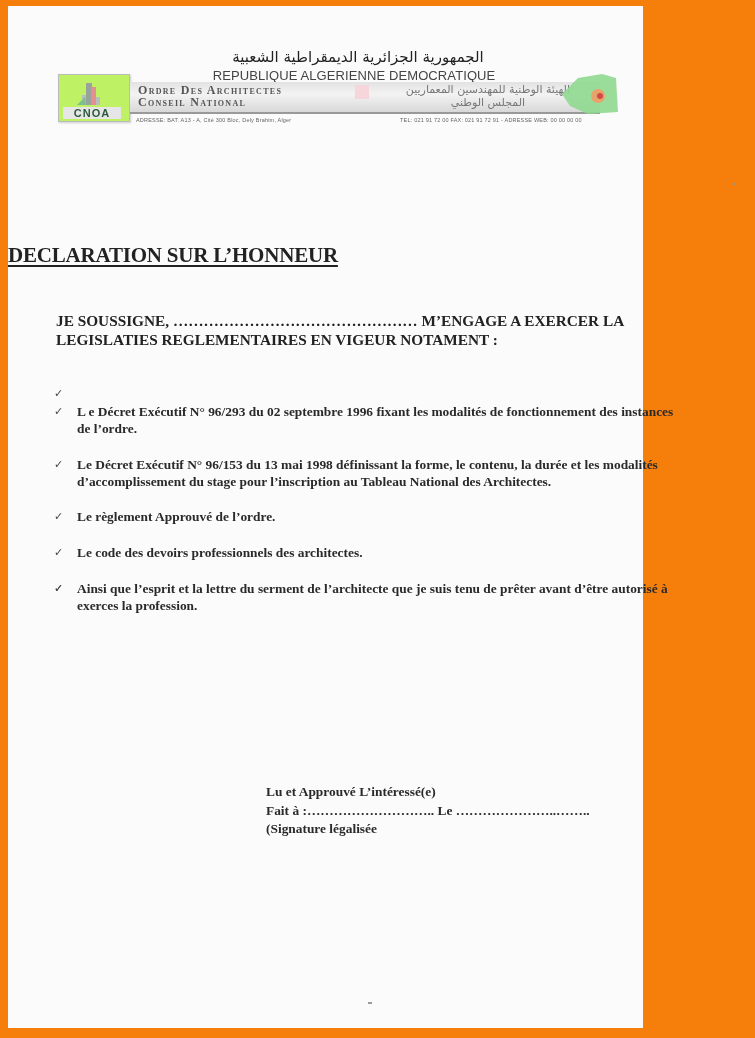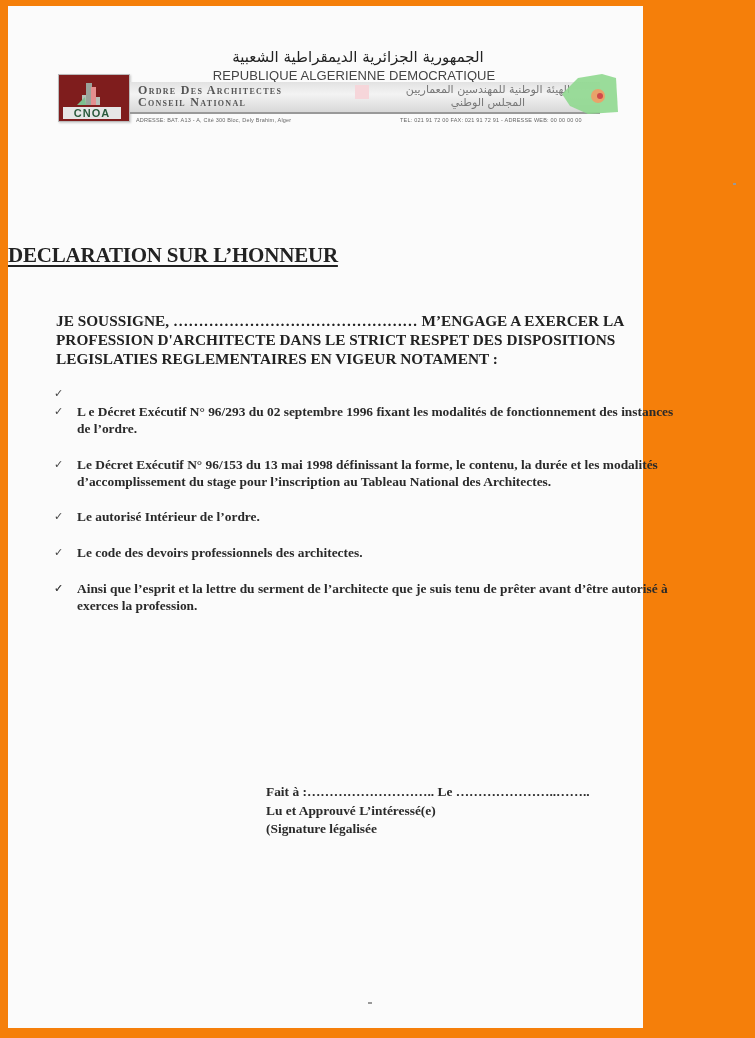--- a/index.html
+++ b/index.html
@@ -19,21 +19,21 @@
   }
   .hdr-fr-top {
     position: absolute; left: 196px; top: 62px; width: 300px; text-align: center;
     font-family: "Liberation Sans", sans-serif; font-size: 13px; color: #444; letter-spacing: 0.1px;
   }
   .banner {
     position: absolute; left: 50px; top: 68px; width: 570px; height: 44px;
   }
   .logo-box {
     position: absolute; left: 0; top: 0; width: 70px; height: 46px;
-    border: 1px solid #bbb; background: #7f1d1d; box-shadow: 1px 1px 2px #ccc;
+    border: 1px solid #bbb; background: #bef264; box-shadow: 1px 1px 2px #ccc;
   }
   .logo-bldg { position: absolute; left: 18px; top: 6px; width: 26px; height: 26px; }
   .logo-text {
     position: absolute; left: 4px; bottom: 2px; width: 58px; height: 12px;
     font-family: "Liberation Sans", sans-serif; font-size: 11px; font-weight: bold; color: #2b5a3c;
     letter-spacing: 1px; text-align: center; line-height: 12px; background: #e6e6e6;
   }
   .band {
     position: absolute; left: 72px; top: 8px; width: 470px; height: 30px;
     background: linear-gradient(#e2e2e2, #f3f3f3 40%, #d8d8d8);
@@ -119,54 +119,53 @@
     </svg>
   </div>
 
   <div class="addr-fr">ADRESSE: BAT. A13 - A, Cité 300 Bloc, Dely Brahim, Alger</div>
   <div class="addr-contacts">TEL: 021 91 72 00  FAX: 021 91 72 91  -  ADRESSE WEB: 00 00 00 00</div>
 
   <div class="title">DECLARATION SUR L’HONNEUR</div>
 
   <div class="intro">
     <span class="line">JE SOUSSIGNE, ………………………………………… M’ENGAGE A EXERCER LA</span>
-    <span class="line">PROFESSION D'ARCHITECTE DANS LE STRICT RESPET DES DISPOSITIONS</span>
     <span class="line">LEGISLATIES REGLEMENTAIRES EN VIGEUR NOTAMENT :</span>
   </div>
 
   <ul class="list">
     <li class="item" style="margin-bottom:18px">
       <span class="check">✓</span>
     </li>
     <li class="item" style="margin-bottom:19px">
       <span class="check">✓</span>
       <span>L e Décret Exécutif N° 96/293 du 02 septembre 1996 fixant les modalités de fonctionnement des instances de l’ordre.</span>
     </li>
     <li class="item" style="margin-bottom:18px">
       <span class="check">✓</span>
       <span>Le Décret Exécutif N° 96/153 du 13 mai 1998 définissant la forme, le contenu, la durée et les modalités d’accomplissement du stage pour l’inscription au Tableau National des Architectes.</span>
     </li>
     <li class="item" style="margin-bottom:19px">
       <span class="check">✓</span>
-      <span>Le autorisé Intérieur de l’ordre.</span>
+      <span>Le règlement Approuvé de l’ordre.</span>
     </li>
     <li class="item" style="margin-bottom:19px">
       <span class="check">✓</span>
       <span>Le code des devoirs professionnels des architectes.</span>
     </li>
     <li class="item" style="margin-bottom:19px">
       <span class="check">✓</span>
     </li>
     <li class="item">
       <span class="check">✓</span>
       <span>Ainsi que l’esprit et la lettre du serment de l’architecte que je suis tenu de prêter avant d’être autorisé à exerces la profession.</span>
     </li>
   </ul>
 
   <div class="sig">
+    <div>Lu et Approuvé L’intéressé(e)</div>
     <div>Fait à :……………………….. Le …………………..……..</div>
-    <div>Lu et Approuvé L’intéressé(e)</div>
     <div>(Signature légalisée</div>
   </div>
 
   <div class="speck" style="left:360px;top:996px;width:4px;height:2px;"></div>
   <div class="speck" style="left:725px;top:177px;width:3px;height:2px;"></div>
 </div>
 
 </body></html>

